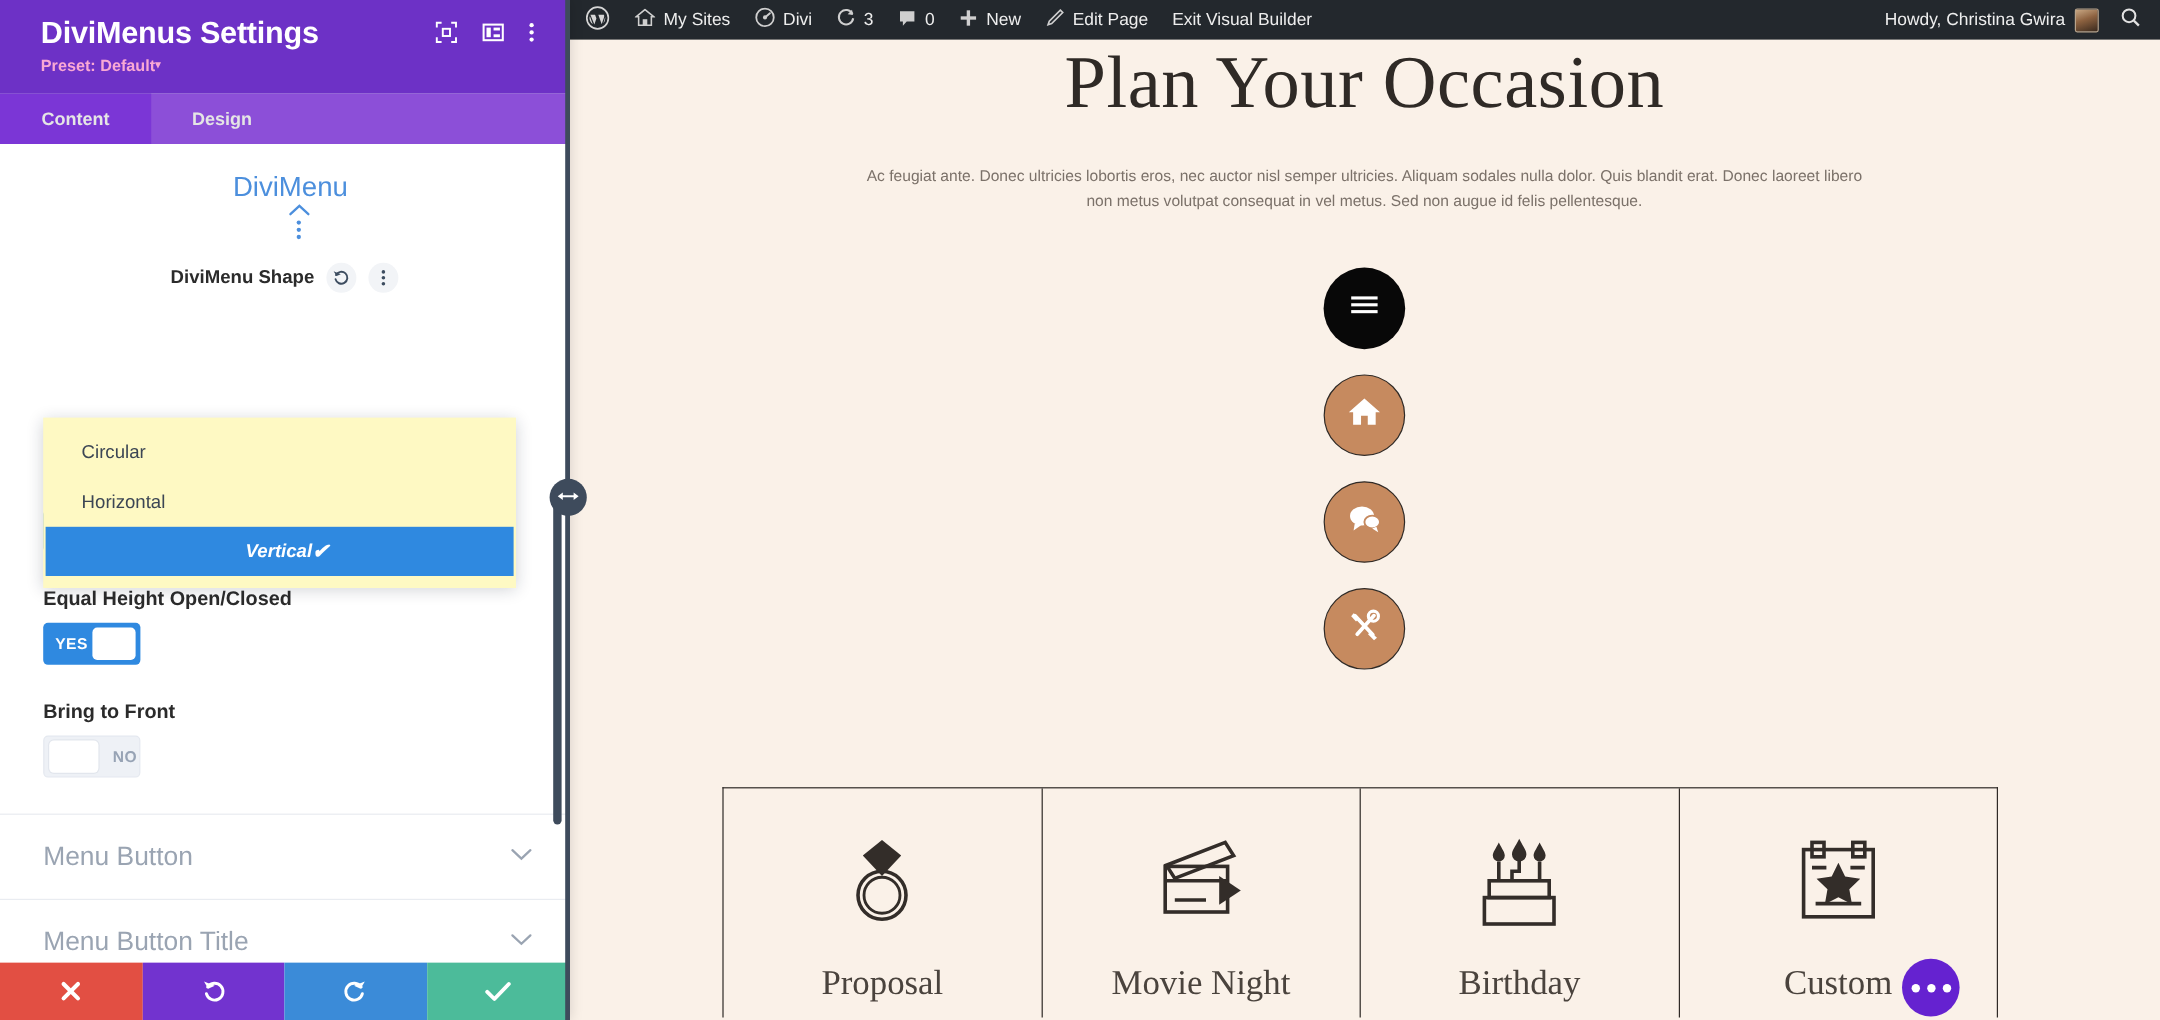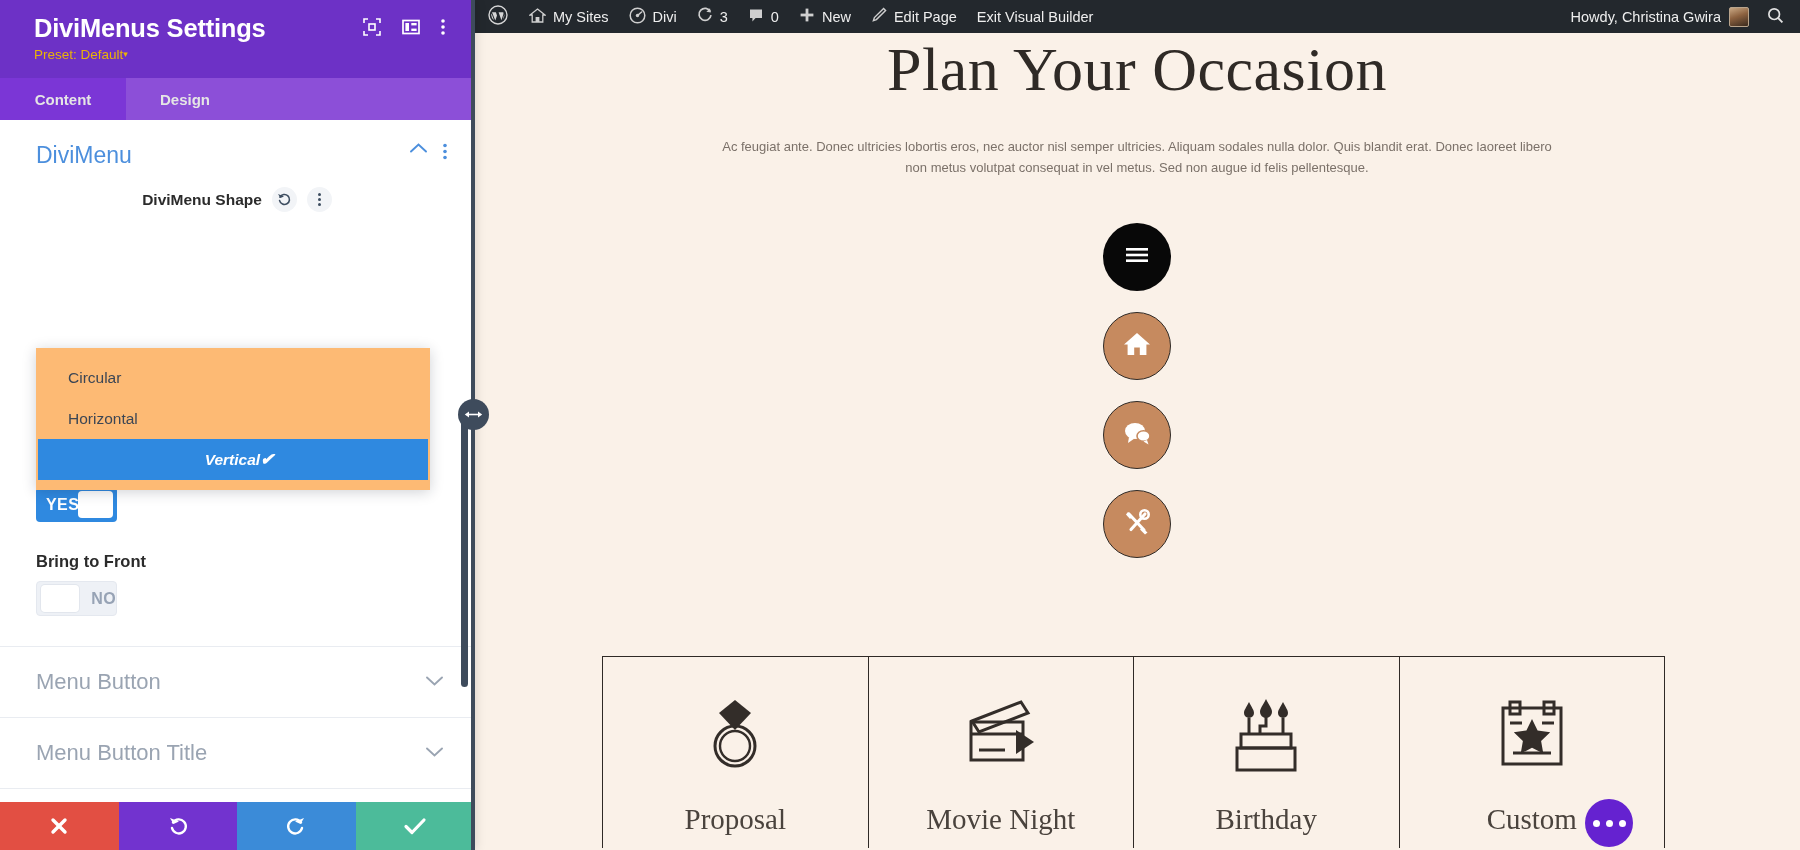--- a/index.html
+++ b/index.html
@@ -24,21 +24,21 @@
     background: #6d31c6;
     padding: 14px 22px 14px 34px;
     position: relative;
     min-height: 78px;
   }
   .panel-title {
     color: #fff; font-size: 25.5px; font-weight: bold;
     letter-spacing: -0.2px; line-height: 1.15;
   }
   .panel-preset {
-    color: #eab308; font-size: 13.5px; font-weight: normal;
+    color: #f9a8d4; font-size: 13.5px; font-weight: bold;
     margin-top: 4px; display: inline-block;
   }
   .panel-preset .caret { font-size: 9px; vertical-align: 2px; }
   .head-icons {
     position: absolute; right: 14px; top: 17px;
     display: flex; gap: 19px; align-items: center;
   }
   .head-icons .hi { width: 20px; height: 20px; display:block; cursor:pointer; }
   .hi svg { display:block; }
 
@@ -50,42 +50,43 @@
     display: flex; align-items: center; justify-content: center;
     cursor: pointer; height: 42px;
   }
   .tab.t0 { width: 126px; background: #7b36d6; }
   .tab.t1 { width: 118px; }
   .tab.t2 { width: 130px; margin-top: 32px; }
 
   .panel-body { flex: 1; position: relative; overflow: hidden; background:#fff; }
 
   .section-head {
-    display: flex; 
+    display: flex; align-items: center;
     padding: 22px 26px 8px 36px;
+    flex-direction: column;
   }
   .section-title { color: #4c8fdd; font-size: 23px; font-weight: normal; flex: 1; }
   .sh-icon { margin-left: 14px; color: #4c8fdd; cursor: pointer; display:flex; }
 
   .field-label-row {
     display: flex; align-items: center; gap: 10px;
     padding: 10px 36px 0 36px;
     justify-content: center;
   }
   .field-label { color: #2b2b2b; font-size: 15.5px; font-weight: bold; }
   .reset-btn, .more-btn {
     width: 25px; height: 25px; border-radius: 50%;
     background: #f2f4f7; display: flex; align-items: center; justify-content: center;
     cursor: pointer; color: #3d4d60;
   }
 
   
   .dropdown {
     position: absolute; left: 36px; top: 228px;
-    width: 394px; background: #fdba74;
+    width: 394px; background: #fef9c3;
     box-shadow: 0 2px 13px rgba(20,30,50,0.20);
     padding: 9px 0 10px 0;
     z-index: 20;
   }
   .dd-item {
     height: 41px; margin: 0 1px;
     display: flex; align-items: center;
     padding: 0 18px 0 31px;
     font-size: 15.5px; color: #3c4654;
     cursor: pointer;
@@ -101,21 +102,21 @@
     font-size: 16.5px; color: #2b2b2b; font-weight: bold;
     margin: 14px 0 10px 0;
   }
   .switch {
     width: 81px; height: 35px; border-radius: 4px;
     display: flex; align-items: center;
     cursor: pointer; overflow: hidden;
   }
   .switch.on { background: #2f89e0; }
   .switch.off { background: #eef1f6; border: 1px solid #e4e8ef; }
-  .sw-text { font-size: 16px; font-weight: bold; letter-spacing: 0.4px; }
+  .sw-text { font-size: 13px; font-weight: bold; letter-spacing: 0.4px; }
   .switch.on .sw-text { color:#fff; padding-left: 10px; width:38px; }
   .switch.off .sw-text { color:#97a3b5; padding-left: 8px; order: 2; }
   .sw-knob {
     width: 41px; height: 27px; background: #fff;
     border-radius: 4px; margin: 0 4px;
   }
   .switch.off .sw-knob { order: 1; box-shadow: 0 0 0 1px #e2e6ed; }
 
   .sep { height: 1px; background: #e9ecf1; margin: 30px 0 0 0; }
   .collapse-row {

